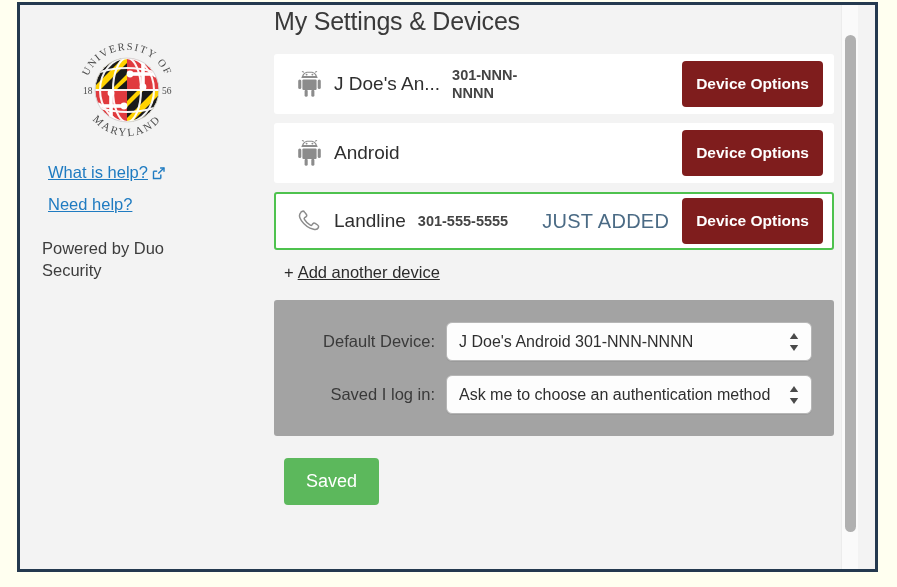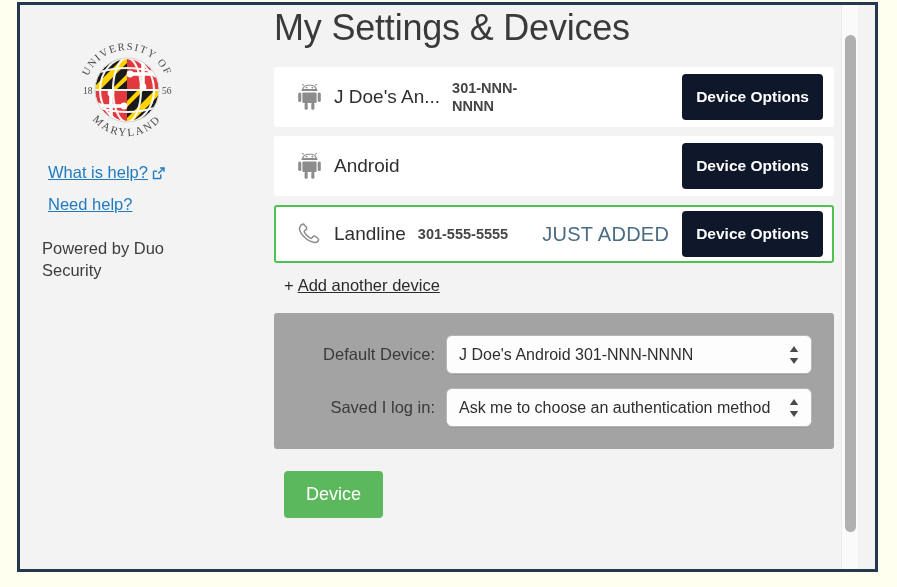--- a/index.html
+++ b/index.html
@@ -87,21 +87,21 @@
   
   #main {
     position: absolute;
     left: 215px;
     top: 0;
     width: 623px;
     height: 564px;
     padding: 0 24px 0 39px;
   }
   #page-title {
-    font-size: 36px;
+    font-size: 25px;
     color: #3a3a3a;
     font-weight: normal;
     margin: 2px 0 18px 0;
     letter-spacing: -0.2px;
   }
 
   
   .device-row {
     position: relative;
     background: #ffffff;
@@ -145,21 +145,21 @@
     color: #4b6b85;
     letter-spacing: 0.3px;
     margin-left: 34px;
     white-space: nowrap;
   }
   .btn-device-options {
     position: absolute;
     right: 9px;
     top: 50%;
     transform: translateY(-50%);
-    background: #0f172a;
+    background: #7f1d1d;
     color: #ffffff;
     border: none;
     border-radius: 4px;
     font-size: 15.5px;
     font-weight: bold;
     font-family: "Liberation Sans", sans-serif;
     padding: 0 14px;
     height: 46px;
     line-height: 46px;
     cursor: pointer;
@@ -458,21 +458,21 @@
                 <span class="stepper">
                   <svg width="12" height="22" viewBox="0 0 12 22">
                     <polygon points="6,2 10.2,8 1.8,8" fill="#4a4a4a"></polygon>
                     <polygon points="6,20 10.2,14 1.8,14" fill="#4a4a4a"></polygon>
                   </svg>
                 </span>
               </div>
             </div>
           </div>
 
-          <button id="btn-saved">Device</button>
+          <button id="btn-saved">Saved</button>
         </div>
 
         <div id="scroll-track">
           <div id="scroll-thumb"></div>
         </div>
 
       </div>
     </div>
   </div>
 </div>

